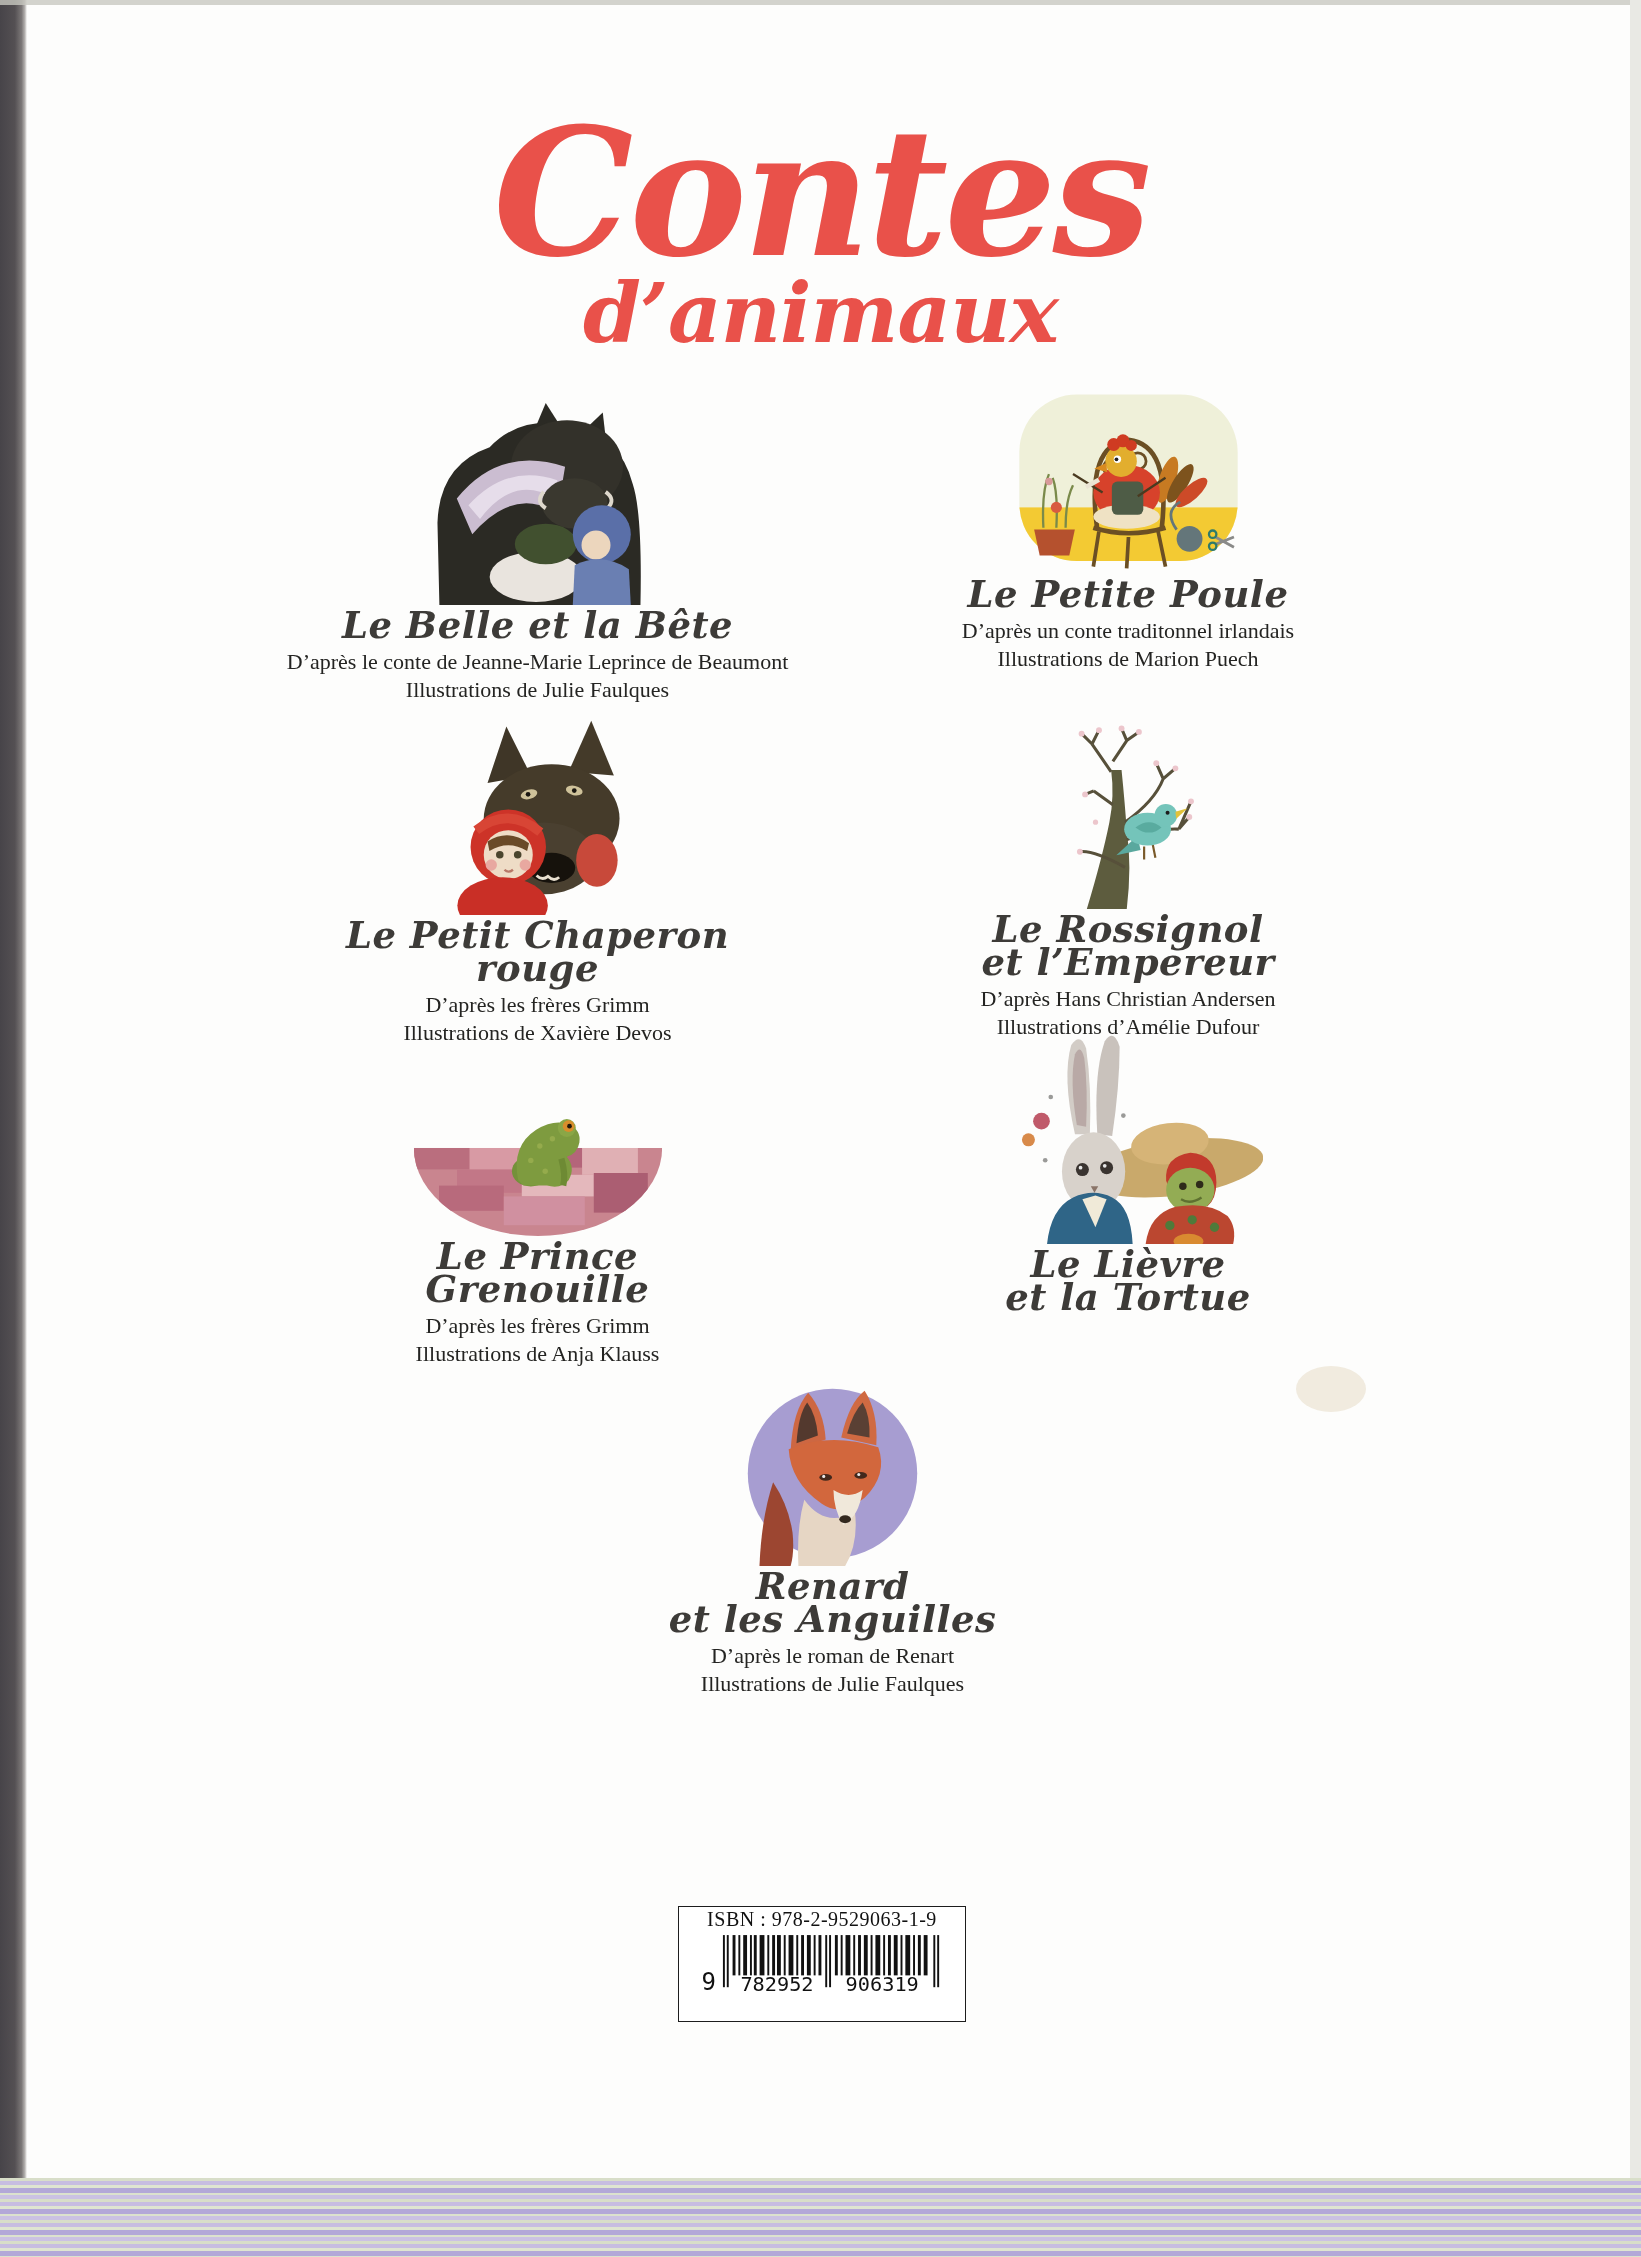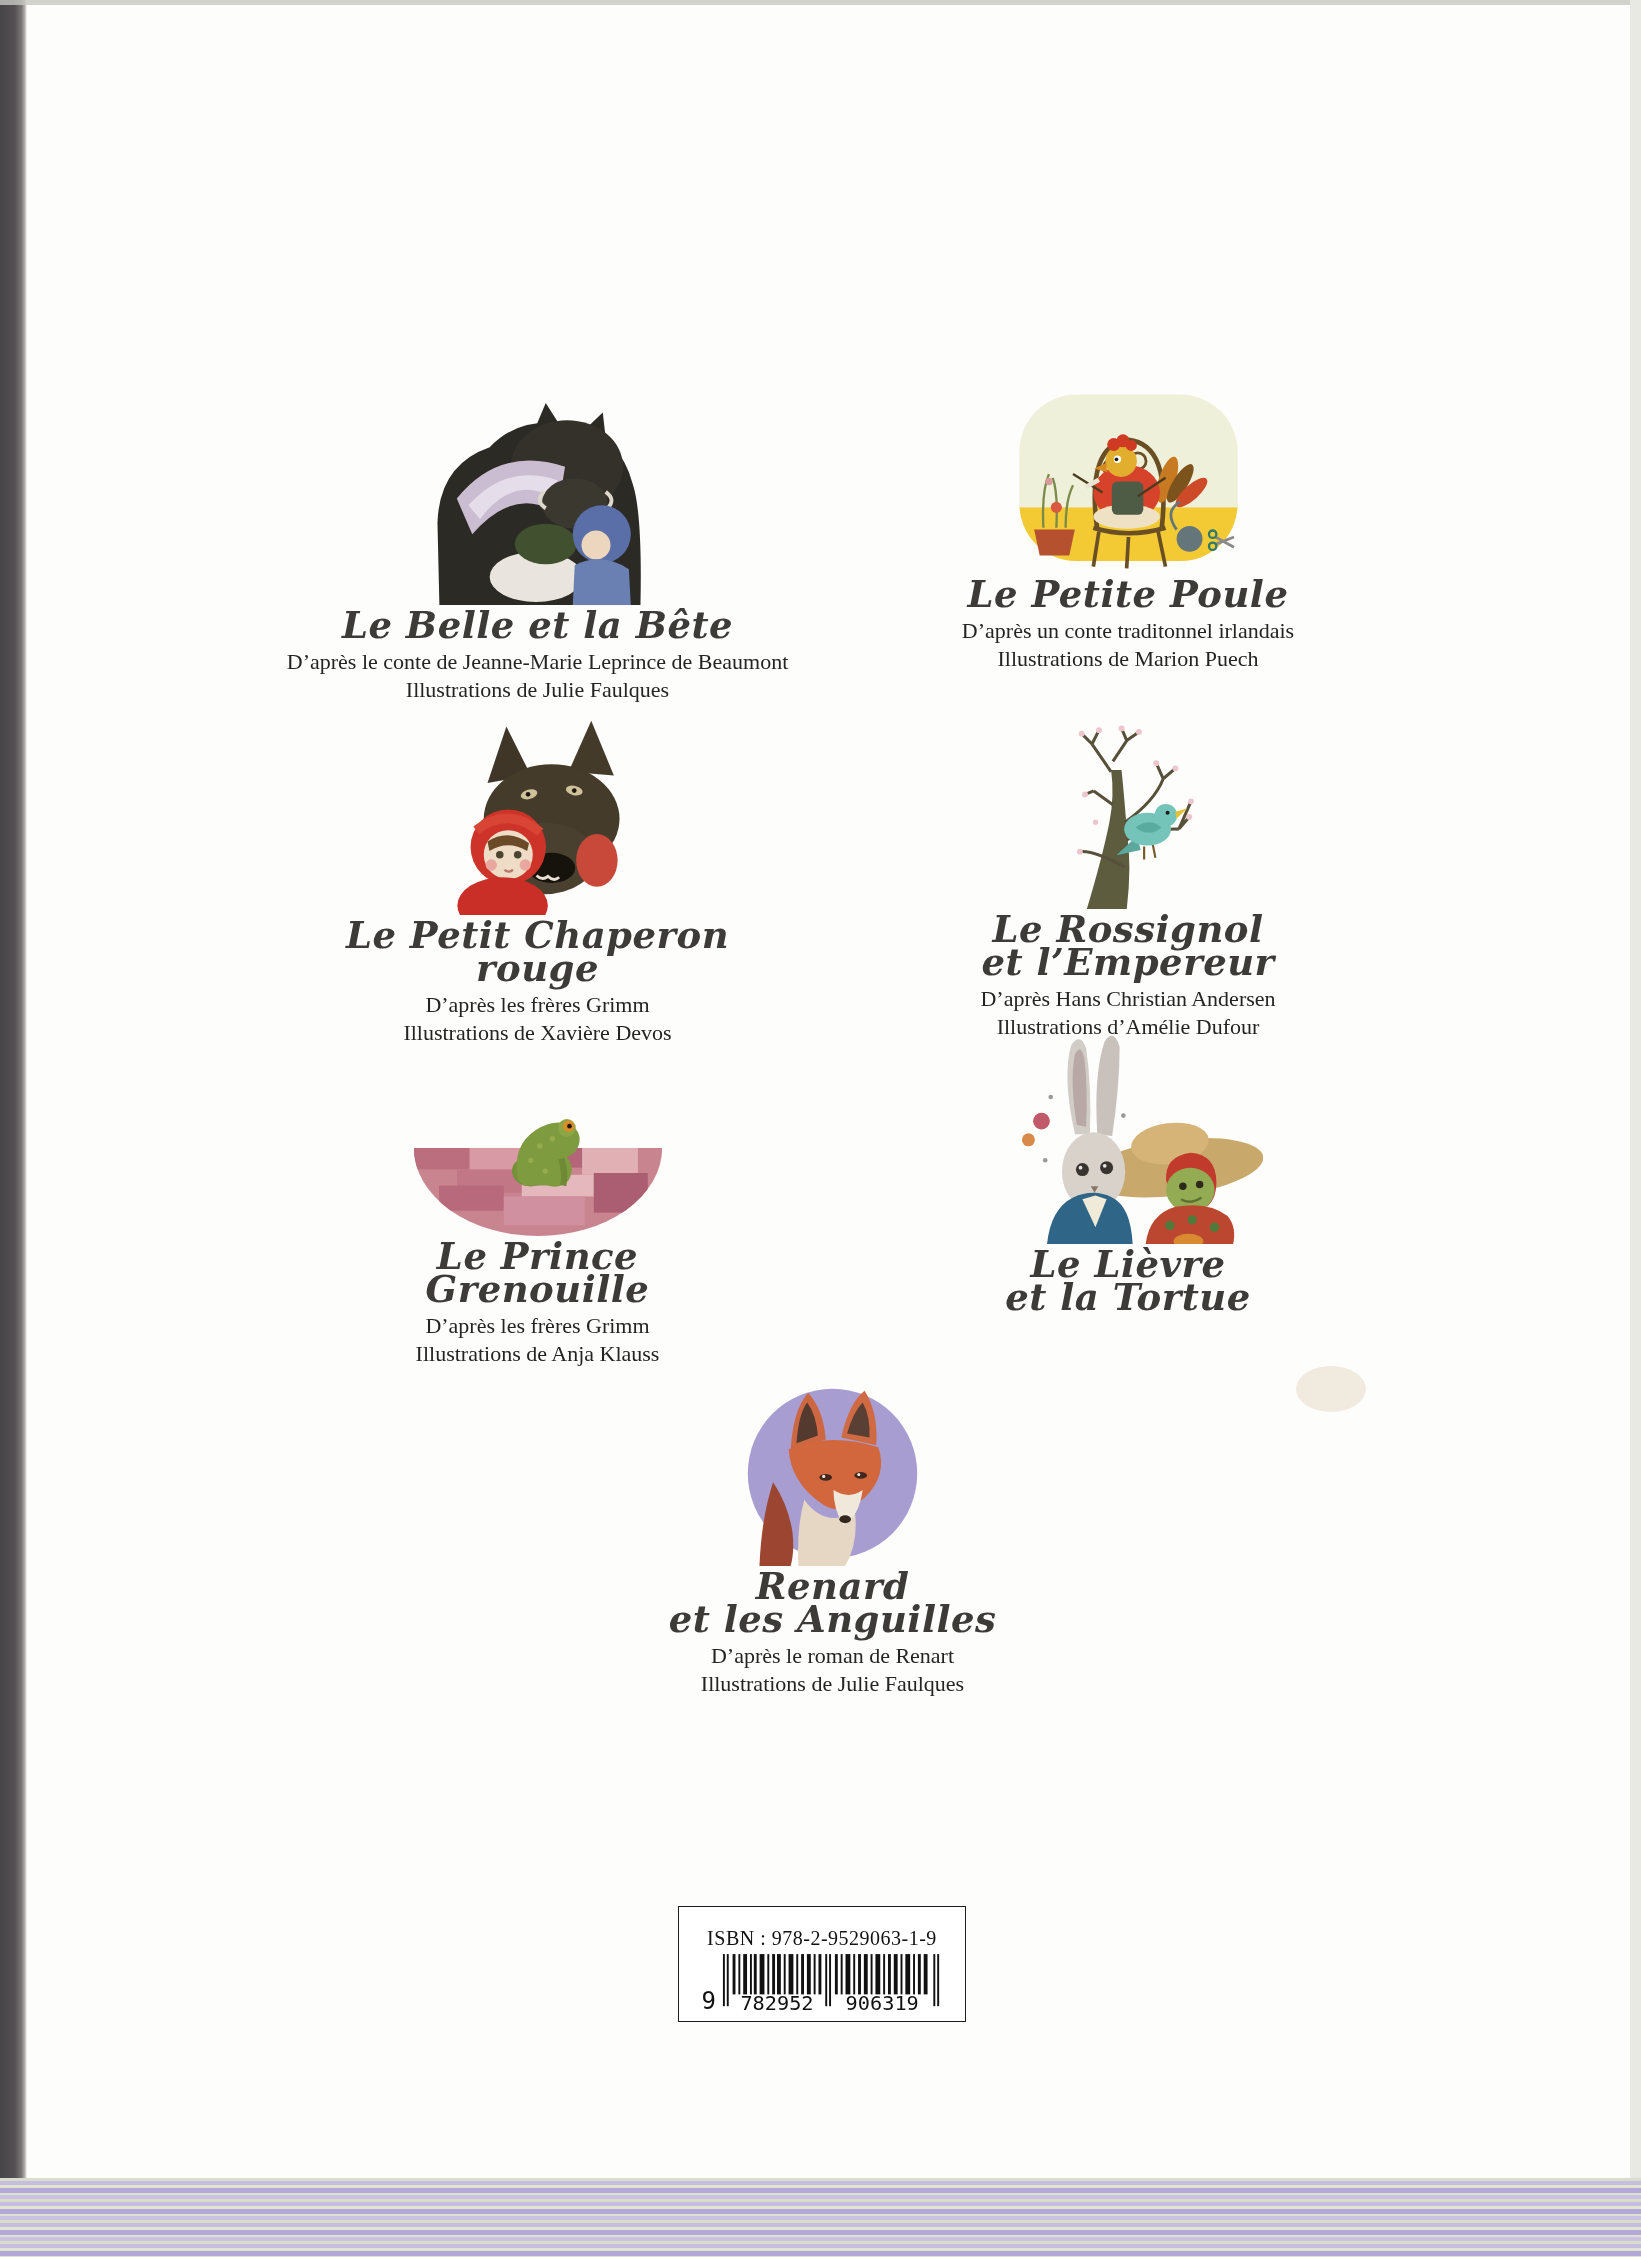--- a/index.html
+++ b/index.html
@@ -43,36 +43,40 @@
   .s1{left:219px;top:391px;width:637px;} .s1 .illo{height:214px;}
   .s2{left:819px;top:389px;width:618px;} .s2 .illo{height:185px;}
   .s3{left:219px;top:712px;width:637px;} .s3 .illo{height:203px;}
   .s4{left:819px;top:716px;width:618px;} .s4 .illo{height:193px;}
   .s5{left:219px;top:1101px;width:637px;} .s5 .illo{height:135px;}
   .s6{left:819px;top:1026px;width:618px;} .s6 .illo{height:218px;}
   .s7{left:533px;top:1371px;width:599px;} .s7 .illo{height:195px;}
   
   .isbn-box{position:absolute;left:678px;top:1906px;width:288px;height:116px;
     box-sizing:border-box;border:1.9px solid #1d1d1d;background:#fff;
-    padding-top:20px;text-align:center;}
+    padding-top:1px;text-align:center;}
   .isbn-label{font-size:20px;letter-spacing:0.5px;color:#111;}
   .barcode-row{display:flex;justify-content:center;align-items:flex-end;margin-top:3.9px;gap:4.8px;}
   .barcode-digit{font-family:"DejaVu Sans Mono",monospace;font-size:24px;color:#111;line-height:1;
     padding-bottom:1px;}
 </style>
 </head>
 <body>
 
 <div class="canvas">
 
   <div class="edge-left"></div>
   <div class="edge-top"></div>
   <div class="edge-right"></div>
   <div class="smudge"></div>
 
+  <header class="main-title">
+    <div class="line1">Contes</div>
+    <div class="line2">d’animaux</div>
+  </header>
 
   <section class="story s1">
     <div class="illo">
       <svg viewBox="0 0 240 215" width="232" height="208">
         <path d="M18,215 L16,130 Q18,70 70,52 Q100,20 150,28 Q205,38 218,90 Q228,120 226,215 Z" fill="#2b2a24"></path>
         <path d="M118,30 L128,6 L142,28 Z" fill="#2b2a24"></path>
         <path d="M168,34 L187,16 L190,42 Z" fill="#2b2a24"></path>
         <ellipse cx="150" cy="72" rx="58" ry="48" fill="#33312a"></ellipse>
         <path d="M36,105 Q80,50 148,72 L140,120 Q95,92 52,142 Z" fill="#cbbdd1"></path>
         <path d="M48,112 Q88,68 140,86 L136,104 Q95,80 60,126 Z" fill="#e6ddea"></path>

